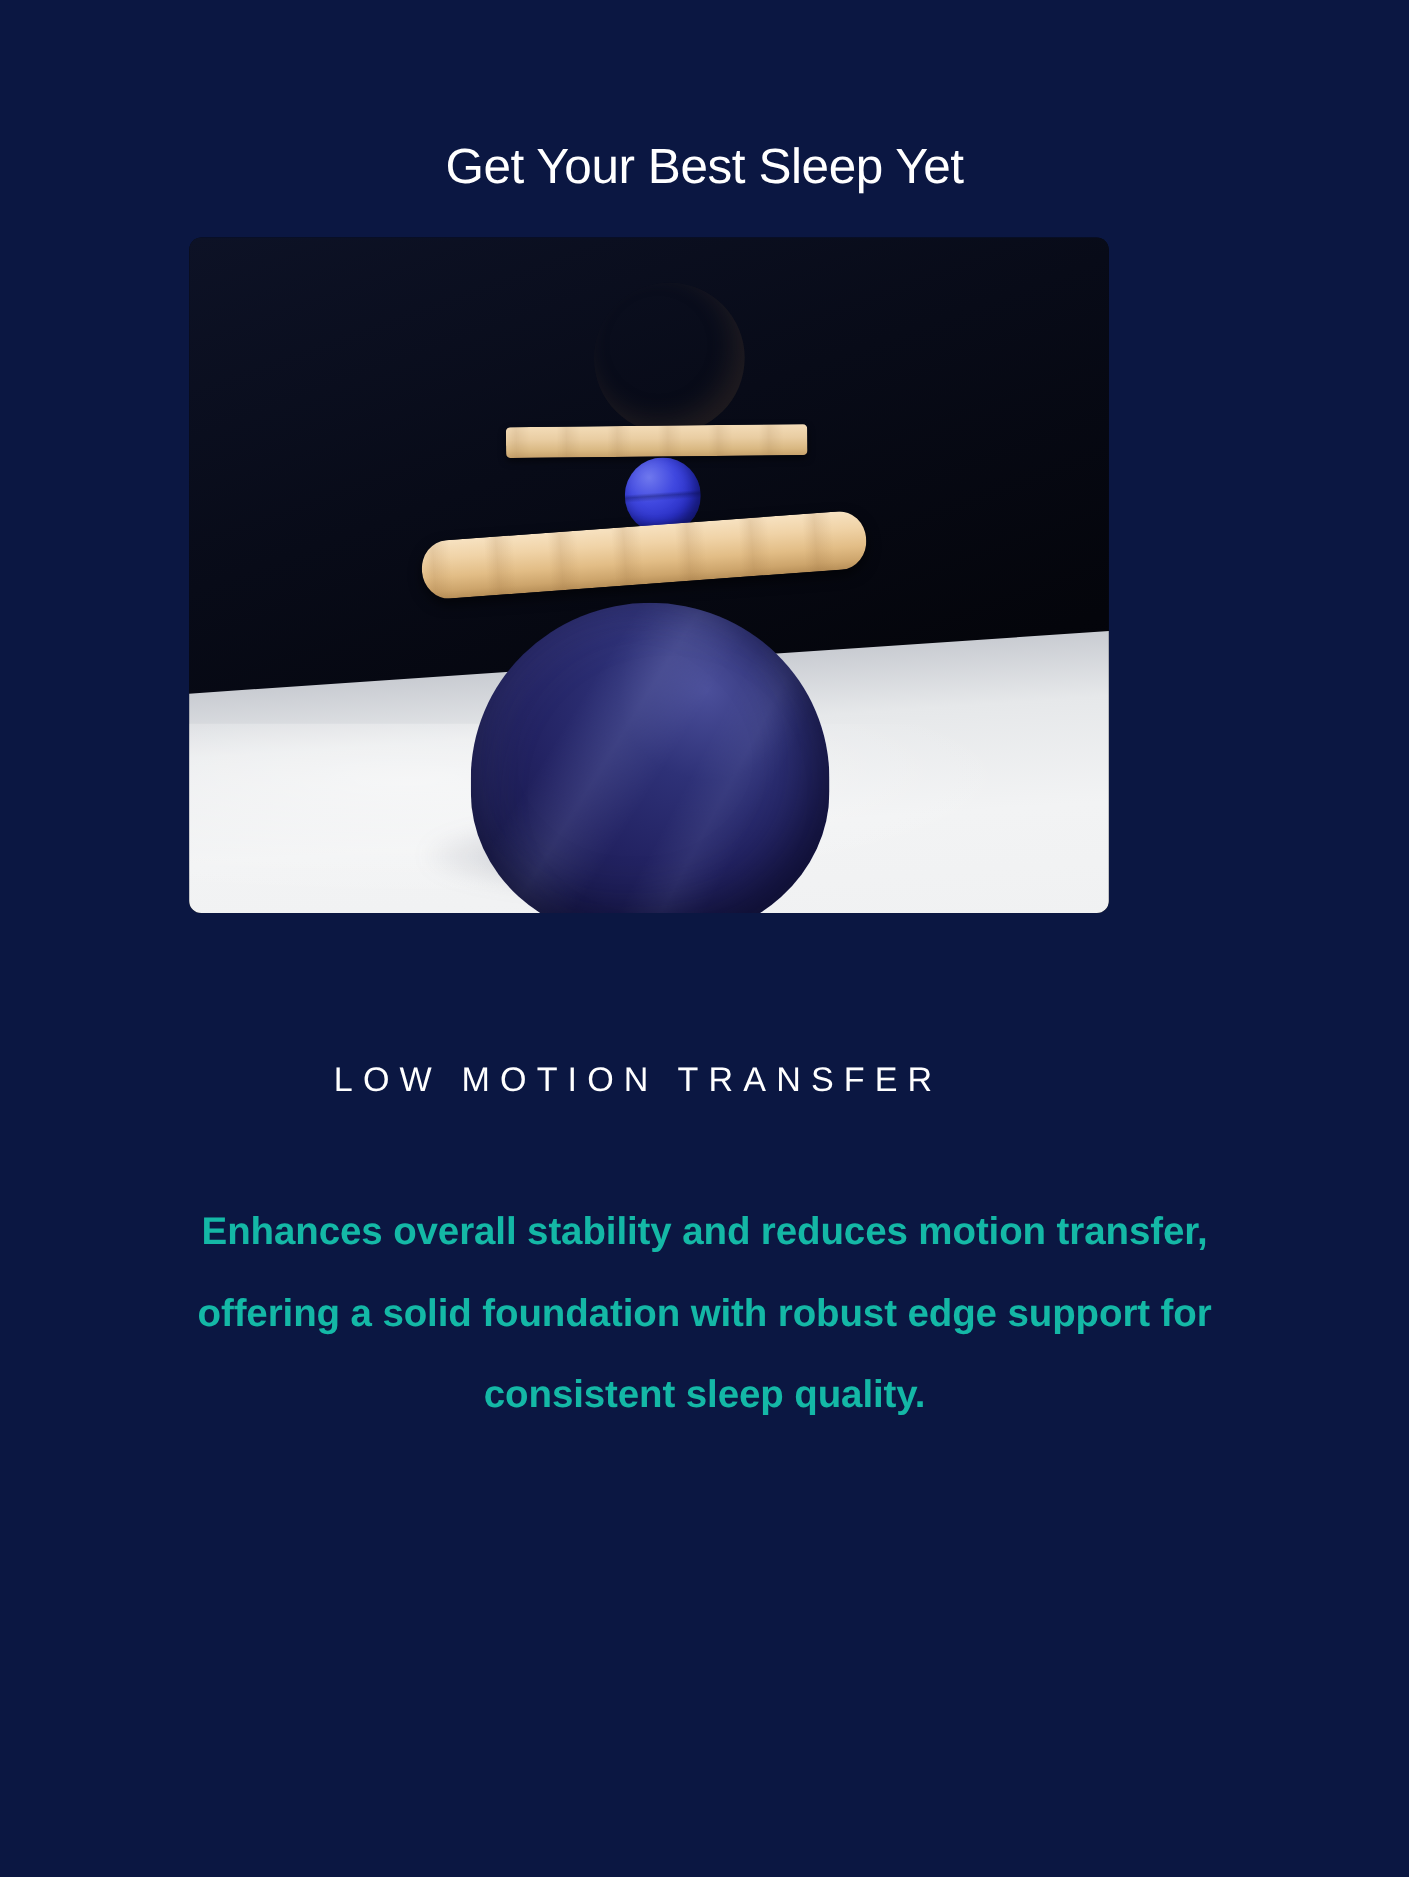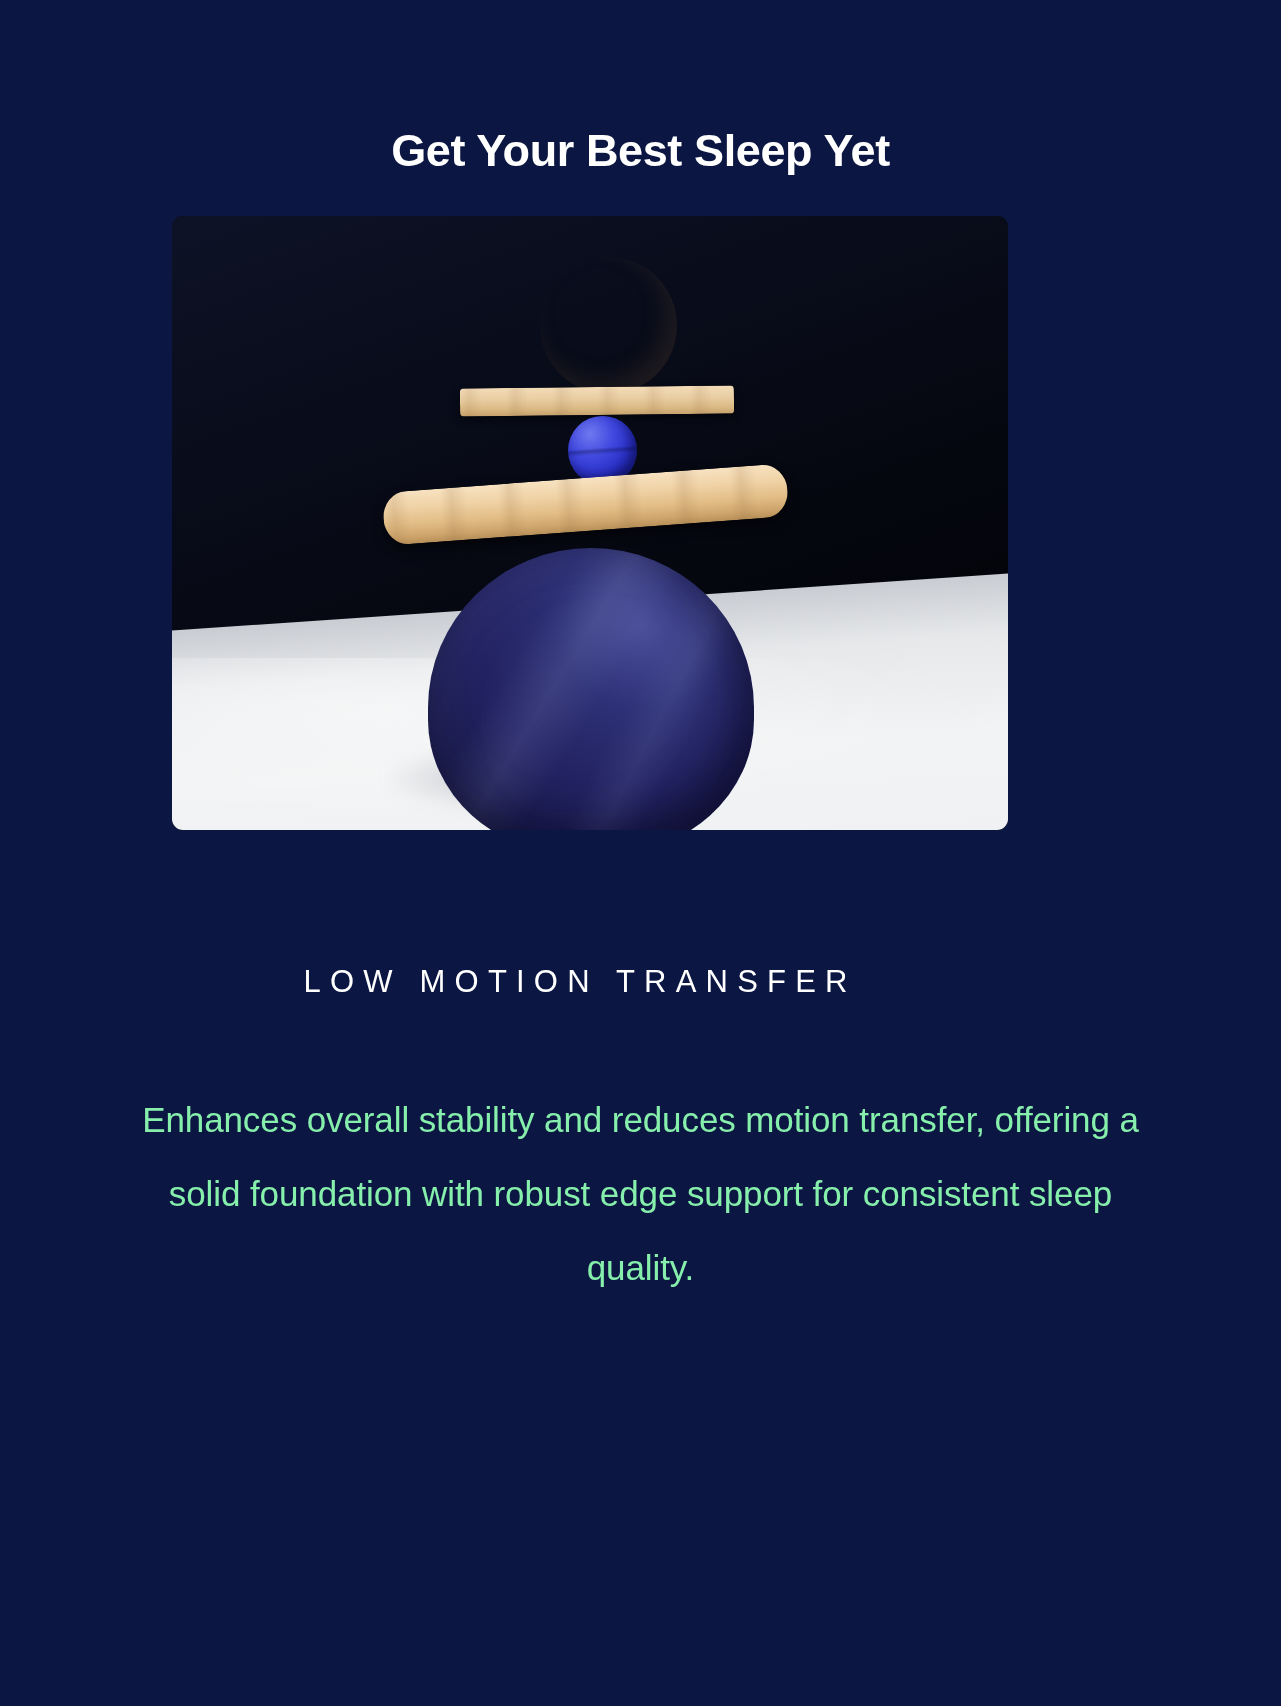--- a/index.html
+++ b/index.html
@@ -24,21 +24,21 @@
 
   
   .title {
     position: absolute;
     top: 96px;
     left: 0;
     width: 1281px;
     text-align: center;
     color: #ffffff;
     font-size: 45px;
-    font-weight: bold;
+    font-weight: normal;
     letter-spacing: -0.4px;
     line-height: 1.1;
   }
 
   
   .media-card {
     position: absolute;
     left: 172px;
     top: 216px;
     width: 836px;
@@ -201,23 +201,23 @@
     text-indent: 9.2px;
   }
 
   
   .feature-body {
     position: absolute;
     top: 1048px;
     left: 140px;
     width: 1001px;
     text-align: center;
-    color: #86efac;
+    color: #14b8a6;
     font-size: 35px;
-    font-weight: 400;
+    font-weight: 700;
     line-height: 74px;
     letter-spacing: -0.1px;
   }
 </style>
 </head>
 <body>
 
 <div class="page">
 
   <h1 class="title">Get Your Best Sleep Yet</h1>

